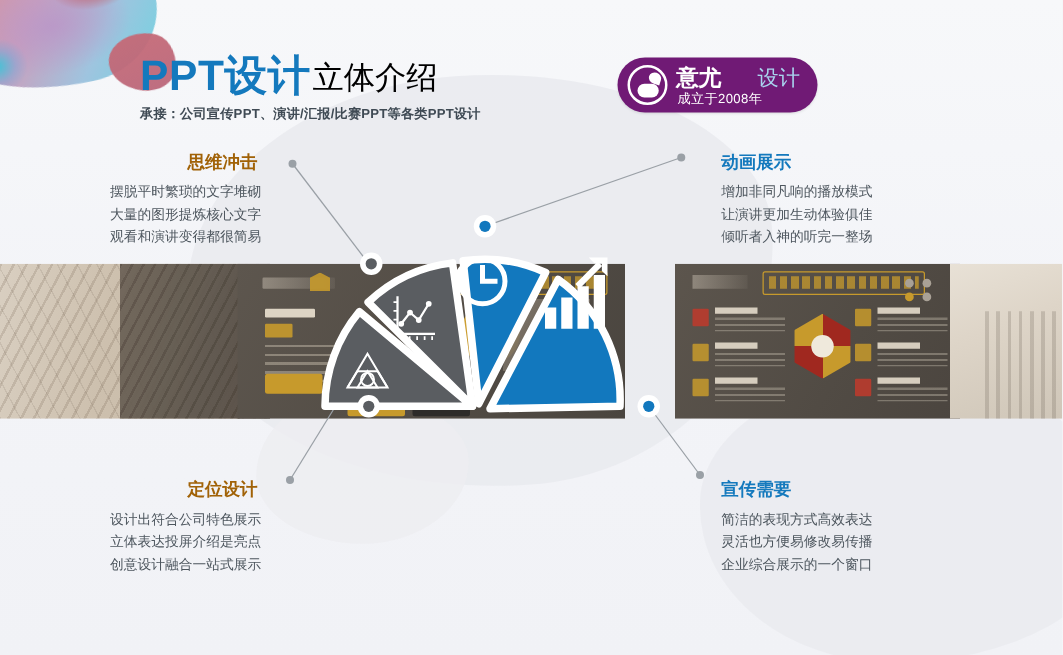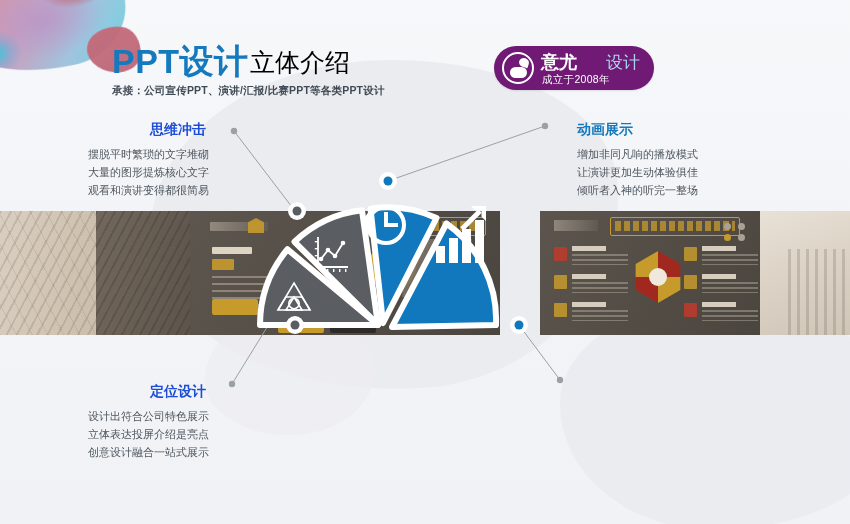--- a/index.html
+++ b/index.html
@@ -124,21 +124,21 @@
 
   
   .fan{position:absolute;left:240px;top:155px;width:320px;height:190px;}
   .fan svg{display:block;}
 
   
   .callout{position:absolute;}
   .callout .ct{font-size:14px;font-weight:bold;line-height:1;margin-bottom:9px;}
   .callout .cb{font-size:11px;color:#4d565e;line-height:18px;white-space:nowrap;}
   .c-blue .ct{color:#1479bd;}
-  .c-gray .ct{color:#1d4ed8;}
+  .c-gray .ct{color:#a16207;}
 
   .co-1{left:88px;top:122px;}
   .co-1 .ct{padding-left:62px;}
   .co-2{left:577px;top:122px;}
   .co-3{left:88px;top:384px;}
   .co-3 .ct{padding-left:62px;}
   .co-4{left:577px;top:384px;}
 
   
   .lines{position:absolute;left:0;top:0;width:850px;height:524px;pointer-events:none;}
@@ -341,14 +341,20 @@
     <div class="cb">倾听者入神的听完一整场</div>
   </div>
 
   <div class="callout co-3 c-gray">
     <div class="ct">定位设计</div>
     <div class="cb">设计出符合公司特色展示</div>
     <div class="cb">立体表达投屏介绍是亮点</div>
     <div class="cb">创意设计融合一站式展示</div>
   </div>
 
+  <div class="callout co-4 c-blue">
+    <div class="ct">宣传需要</div>
+    <div class="cb">简洁的表现方式高效表达</div>
+    <div class="cb">灵活也方便易修改易传播</div>
+    <div class="cb">企业综合展示的一个窗口</div>
+  </div>
 
 </div>
 
 </body></html>

